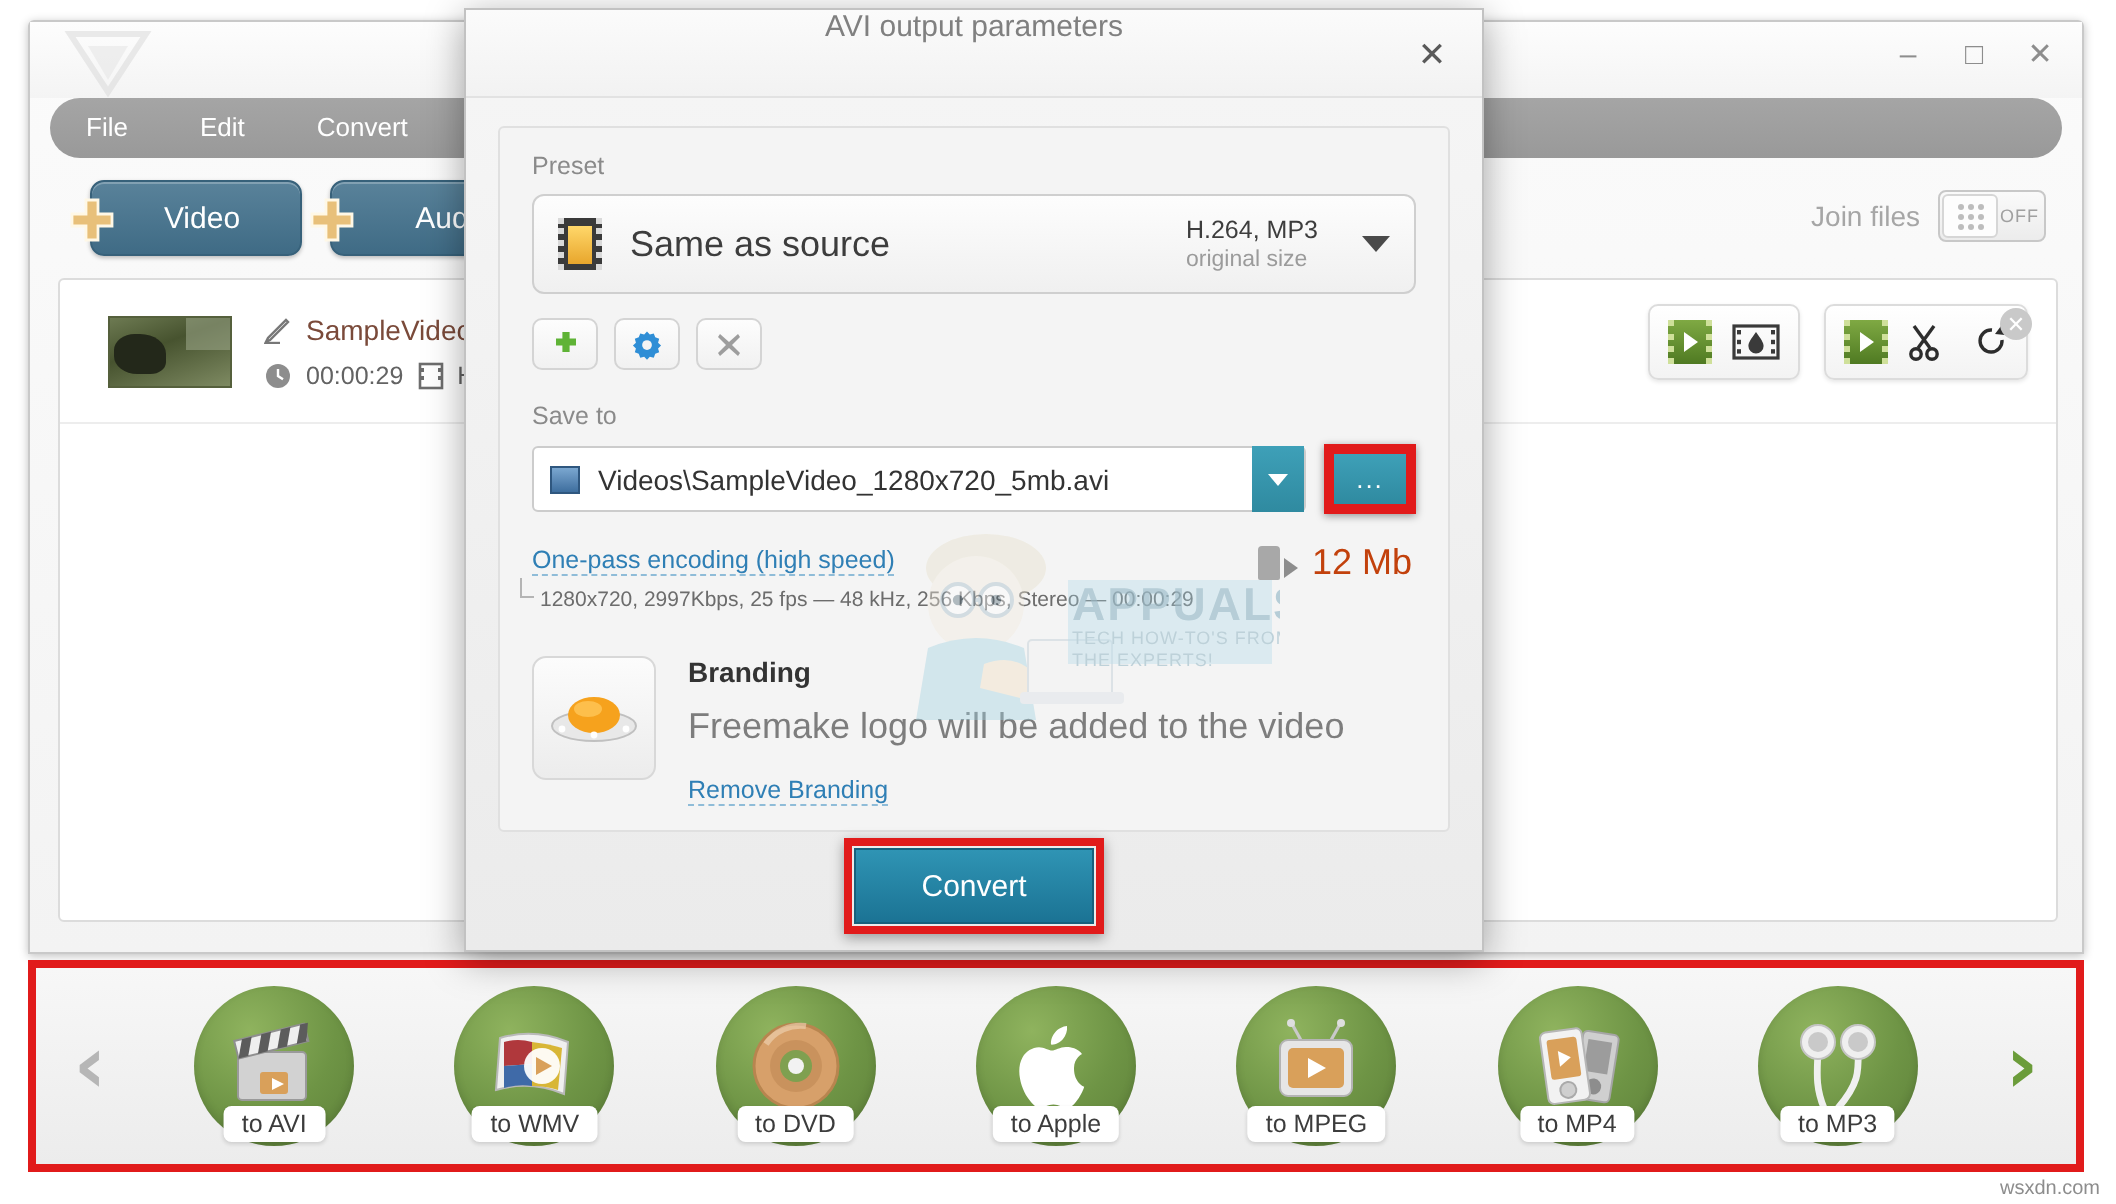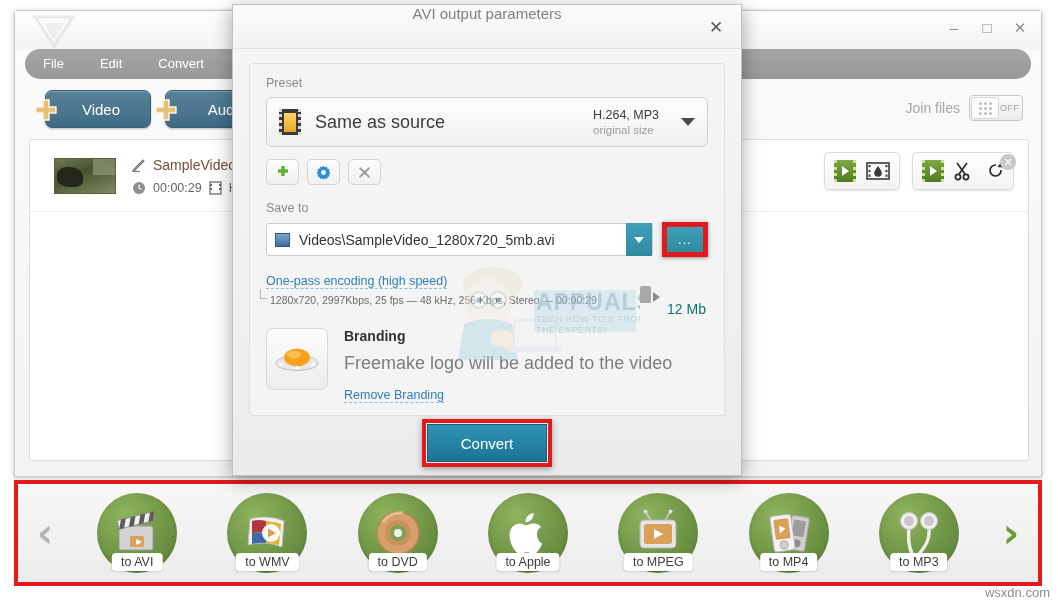--- a/index.html
+++ b/index.html
@@ -341,21 +341,21 @@
   #size-icon::before {
     content:""; position:absolute; left:0; top:0;
     width:11px; height:17px; background:#a8a8a8;
     border-radius: 2px 2px 1px 1px;
   }
   #size-icon::after {
     content:""; position:absolute; right:0; top:6px;
     border-left: 7px solid #8d8d8d;
     border-top: 5px solid transparent; border-bottom: 5px solid transparent;
   }
-  #size-text { color: #0f766e; font-size: 14px; margin-top: 30px; }
+  #size-text { color: #c2410c; font-size: 18px; }
 
   #branding-block { margin-top: 22px; display: flex; gap: 16px; }
   #branding-icon {
     width: 62px; height: 62px; flex: none;
     background: linear-gradient(180deg,#fcfcfc,#ececec);
     border: 1px solid #d8d8d8; border-radius: 7px;
     display: flex; align-items: center; justify-content: center;
   }
   #branding-title { font-size: 14px; font-weight: bold; color: #333333; }
   #branding-desc { font-size: 18px; color: #7d7d7d; margin-top: 9px; }
@@ -379,21 +379,21 @@
     cursor: pointer;
   }
 
   
   #appuals-wm {
     position: absolute; left: 430px; top: 262px;
     z-index: 30; pointer-events: none; opacity: .72;
   }
   #wsxdn-wm {
     position: absolute; right: 8px; bottom: 2px;
-    font-size: 13px; color: #8d8d8d; z-index: 40; text-align: right;
+    font-size: 10px; color: #8d8d8d; z-index: 40; text-align: right;
   }
 </style>
 </head>
 <body>
 
 <div id="app-window">
 
   <div id="app-titlebar">
     <svg id="app-logo" viewBox="0 0 46 36">
       <polygon points="4,4 42,4 23,33" fill="none" stroke="#d8d8d8" stroke-width="3"></polygon>

